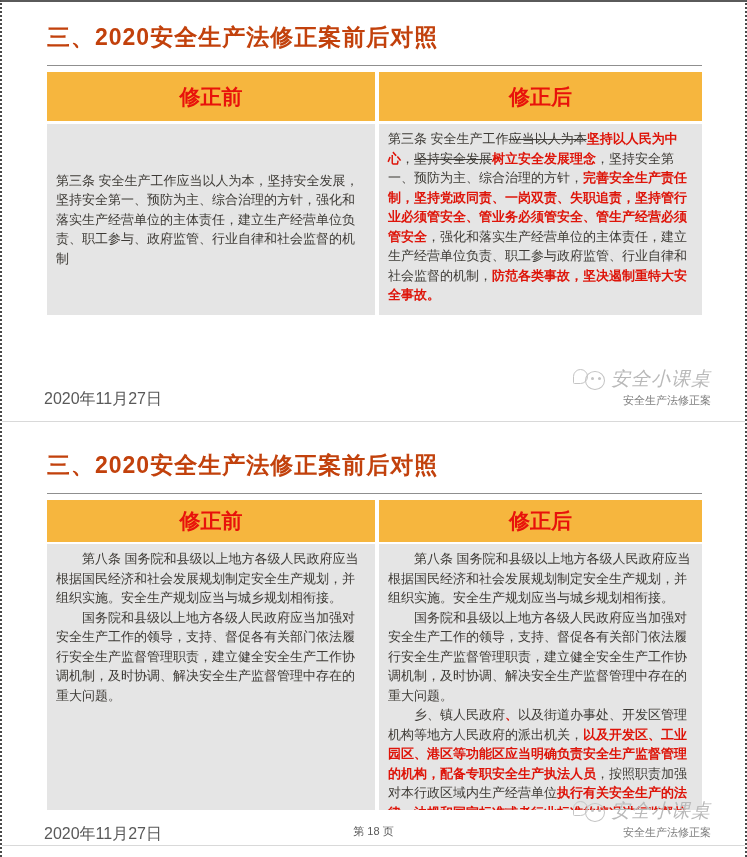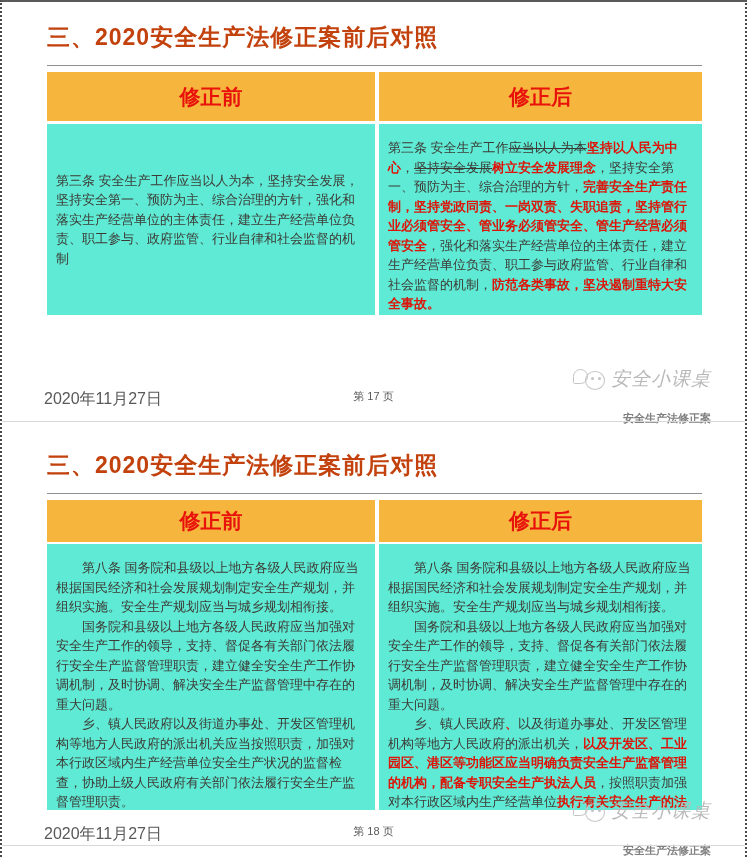--- a/index.html
+++ b/index.html
@@ -35,22 +35,22 @@
   .hdr-row { top:70px; height:49px; }
   .slide-2 .hdr-row { top:70px; height:42px; }
   .hdr-cell {
     background:#f6b63e; display:flex; align-items:center; justify-content:center;
     font-size:21px; font-weight:bold; color:#e8120b;
   }
 
   .body-row-1 { top:122px; height:191px; }
   .body-row-2 { top:114px; height:266px;border-radius:25px; }
   .body-cell {
-    background:#5eead4; color:#3d3a35; font-size:13px; line-height:1.5;
-    padding:14px 9px; overflow:hidden;
+    background:#e5e5e5; color:#3d3a35; font-size:13px; line-height:1.5;
+    padding:5px 9px; overflow:hidden;
   }
   .v-center { display:flex; flex-direction:column; justify-content:center; }
   .body-cell p { margin:0; }
   .indent p { text-indent:2em; }
 
   .seg-n { color:#3d3a35; }
   .seg-red { color:#de1409; font-weight:bold; }
   .seg-strike { color:#3d3a35; text-decoration:line-through; text-decoration-thickness:1px; }
 
   .footer-date {
@@ -61,21 +61,21 @@
     font-size:11px; color:#595959;
   }
   .slide-1 .footer-date, .slide-1 .footer-page { top:387px; }
   .slide-2 .footer-date, .slide-2 .footer-page { top:394px; }
 
   .watermark { position:absolute; right:34px; text-align:right; }
   .slide-1 .watermark { top:364px; }
   .slide-2 .watermark { top:368px; }
   .wm-line1 { display:flex; align-items:center; justify-content:flex-end; gap:4px; }
   .wm-brand { font-size:19px; color:#b9b9b9; letter-spacing:1px; white-space:nowrap;font-style:italic; }
-  .wm-sub { font-size:11px; font-weight:bold; color:#7f7f7f; margin-top:19px; white-space:nowrap; }
+  .wm-sub { font-size:11px; font-weight:normal; color:#7f7f7f; margin-top:1px; white-space:nowrap; }
 
   .wm-logo { position:relative; display:inline-block; width:34px; height:26px; }
   .wm-logo::before {
     content:""; position:absolute; left:0; top:3px; width:13px; height:13px;
     border:1.5px solid #c4c4c4; border-radius:50% 50% 50% 10%;
   }
   .wm-logo::after {
     content:""; position:absolute; left:12px; top:5px; width:18px; height:17px;
     border:1.5px solid #c4c4c4; border-radius:50%;
   }
@@ -109,21 +109,20 @@
         <div class="body-cell cell-l v-center">
             <p><span class="seg-n">第三条  安全生产工作应当以人为本，坚持安全发展，坚持安全第一、预防为主、综合治理的方针，强化和落实生产经营单位的主体责任，建立生产经营单位负责、职工参与、政府监管、行业自律和社会监督的机制</span></p>
           </div>
         <div class="body-cell cell-r">
             <p><span class="seg-n">第三条  安全生产工作</span><span class="seg-strike">应当以人为本</span><span class="seg-red">坚持以人民为中心</span><span class="seg-n">，</span><span class="seg-strike">坚持安全发展</span><span class="seg-red">树立安全发展理念</span><span class="seg-n">，坚持安全第一、预防为主、综合治理的方针，</span><span class="seg-red">完善安全生产责任制，坚持党政同责、一岗双责、失职追责，坚持管行业必须管安全、管业务必须管安全、管生产经营必须管安全</span><span class="seg-n">，强化和落实生产经营单位的主体责任，建立生产经营单位负责、职工参与政府监管、行业自律和社会监督的机制，</span><span class="seg-red">防范各类事故，坚决遏制重特大安全事故。</span></p>
           </div>
       </div>
     </div>
 
     <div class="footer-date">2020年11月27日</div>
-    <div class="footer-page">第 17 页</div>
 
     <div class="watermark">
       <div class="wm-line1">
         <span class="wm-logo">
             <i></i>
           </span>
         <span class="wm-brand">安全小课桌</span>
       </div>
       <div class="wm-sub">安全生产法修正案</div>
     </div>
@@ -140,21 +139,20 @@
         <div class="hdr-cell cell-l">修正前</div>
         <div class="hdr-cell cell-r">修正后</div>
       </div>
     </div>
 
     <div class="cmp-table body-row-2" style="position:absolute;">
       <div class="row">
         <div class="body-cell cell-l indent">
             <p><span class="seg-n">第八条  国务院和县级以上地方各级人民政府应当根据国民经济和社会发展规划制定安全生产规划，并组织实施。安全生产规划应当与城乡规划相衔接。</span></p>
             <p><span class="seg-n">国务院和县级以上地方各级人民政府应当加强对安全生产工作的领导，支持、督促各有关部门依法履行安全生产监督管理职责，建立健全安全生产工作协调机制，及时协调、解决安全生产监督管理中存在的重大问题。</span></p>
-            <p><span class="seg-n">乡、镇人民政府以及街道办事处、开发区管理机构等地方人民政府的派出机关应当按照职责，加强对本行政区域内生产经营单位安全生产状况的监督检查，协助上级人民政府有关部门依法履行安全生产监督管理职责。</span></p>
           </div>
         <div class="body-cell cell-r indent">
             <p><span class="seg-n">第八条  国务院和县级以上地方各级人民政府应当根据国民经济和社会发展规划制定安全生产规划，并组织实施。安全生产规划应当与城乡规划相衔接。</span></p>
             <p><span class="seg-n">国务院和县级以上地方各级人民政府应当加强对安全生产工作的领导，支持、督促各有关部门依法履行安全生产监督管理职责，建立健全安全生产工作协调机制，及时协调、解决安全生产监督管理中存在的重大问题。</span></p>
             <p><span class="seg-n">乡、镇人民政府</span><span class="seg-red">、</span><span class="seg-n">以及街道办事处、开发区管理机构等地方人民政府的派出机关，</span><span class="seg-red">以及开发区、工业园区、港区等功能区应当明确负责安全生产监督管理的机构，配备专职安全生产执法人员</span><span class="seg-n">，按照职责加强对本行政区域内生产经营单位</span><span class="seg-red">执行有关安全生产的法律、法规和国家标准或者行业标准的情况进行监督检查</span></p>
           </div>
       </div>
     </div>
 
     <div class="footer-date">2020年11月27日</div>

